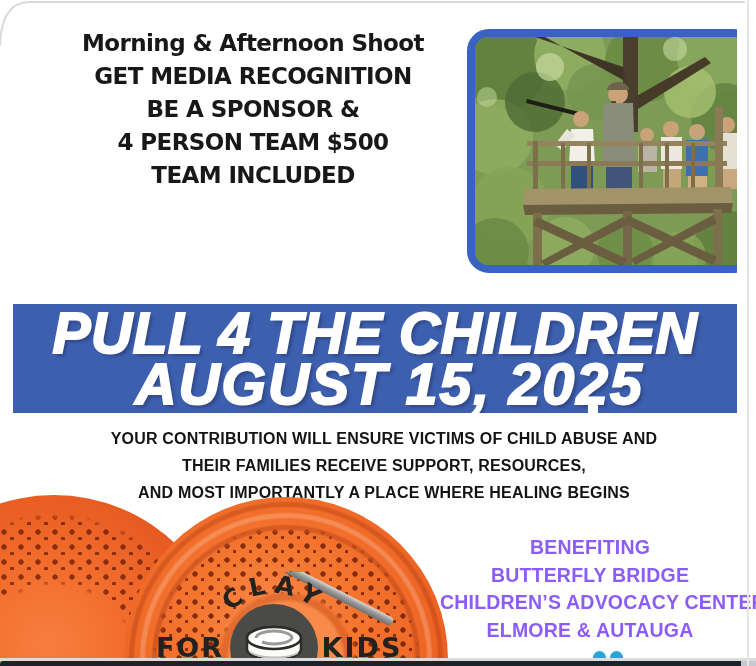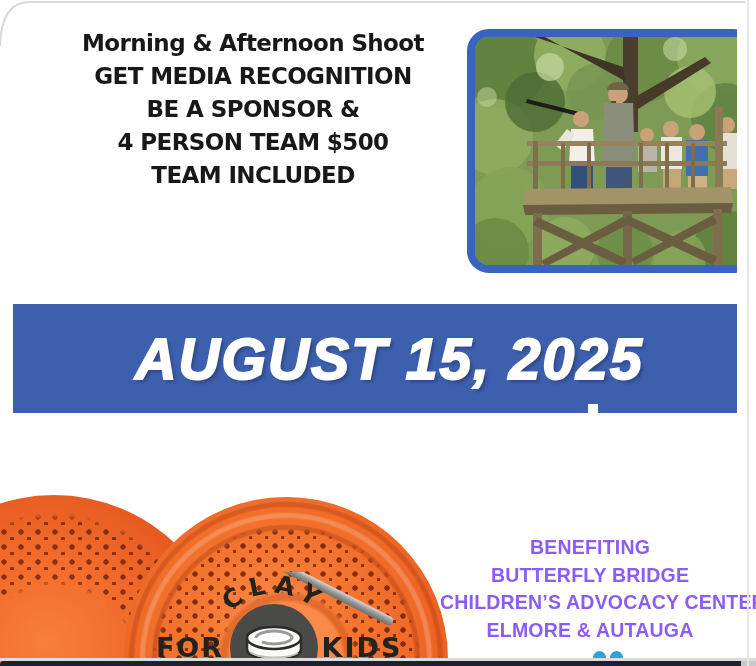--- a/index.html
+++ b/index.html
@@ -192,24 +192,30 @@
           <polygon points="62,180 152,222 148,230 58,188" fill="#6b5d40"></polygon>
           <polygon points="148,180 66,224 70,230 152,188" fill="#6b5d40"></polygon>
           <polygon points="152,178 242,220 238,228 148,186" fill="#6b5d40"></polygon>
           <polygon points="238,178 156,222 160,228 242,186" fill="#6b5d40"></polygon>
         </g>
       </svg>
     </div>
   </div>
 
   <div class="banner">
+    <div class="banner-line banner-line1">PULL 4 THE CHILDREN</div>
     <div class="banner-line banner-line2">AUGUST 15, 2025</div>
   </div>
   <div class="banner-notch"></div>
 
+  <div class="mission-block">
+    <div class="mission-line">YOUR CONTRIBUTION WILL ENSURE VICTIMS OF CHILD ABUSE AND</div>
+    <div class="mission-line">THEIR FAMILIES RECEIVE SUPPORT, RESOURCES,</div>
+    <div class="mission-line">AND MOST IMPORTANTLY A PLACE WHERE HEALING BEGINS</div>
+  </div>
 
   <div class="clay clay-red"></div>
   <div class="clay clay-back">
     <div class="dots"></div>
   </div>
   <div class="clay clay-front">
     <div class="center-glow"></div>
     <div class="dots"></div>
     <div class="rim-rings"></div>
   </div>

